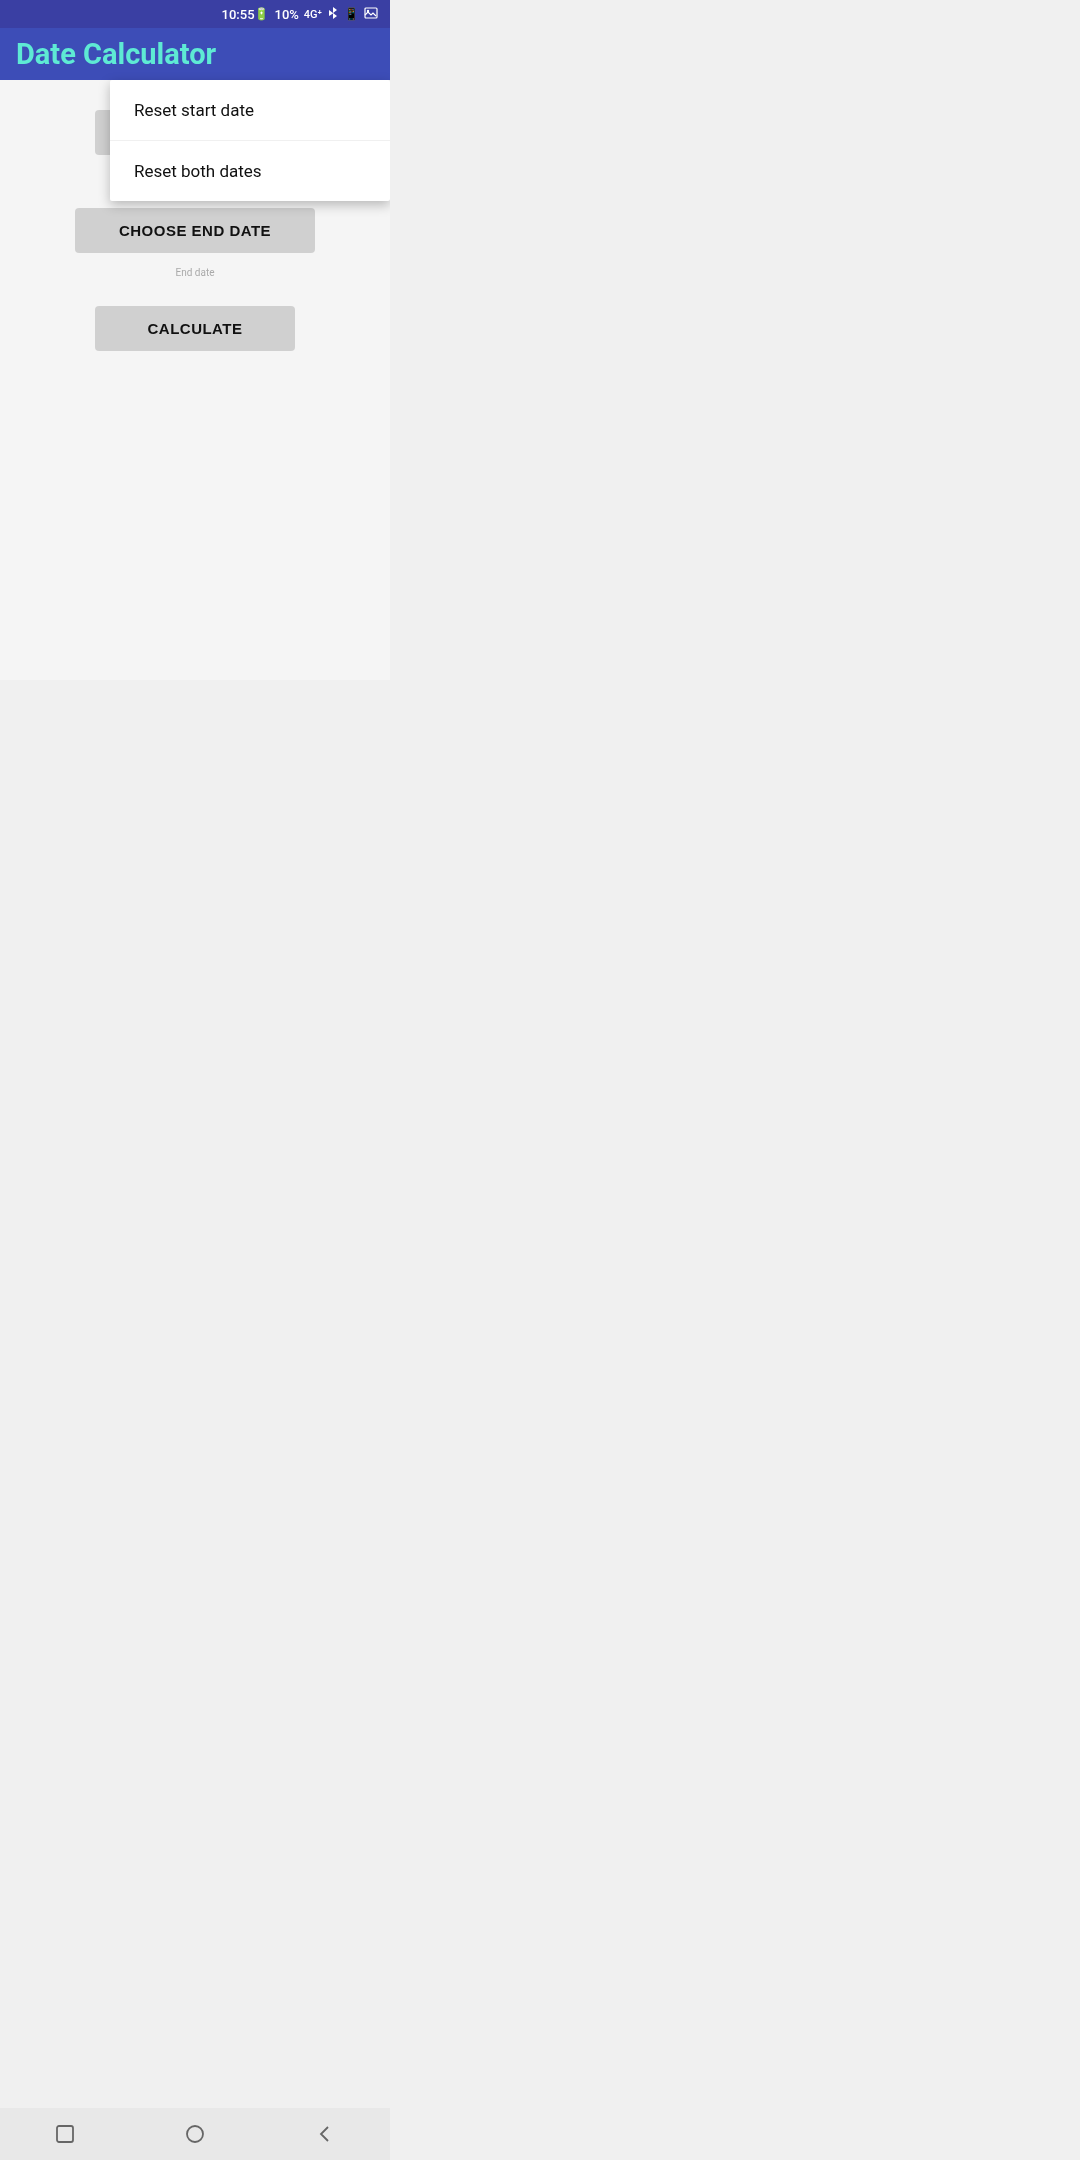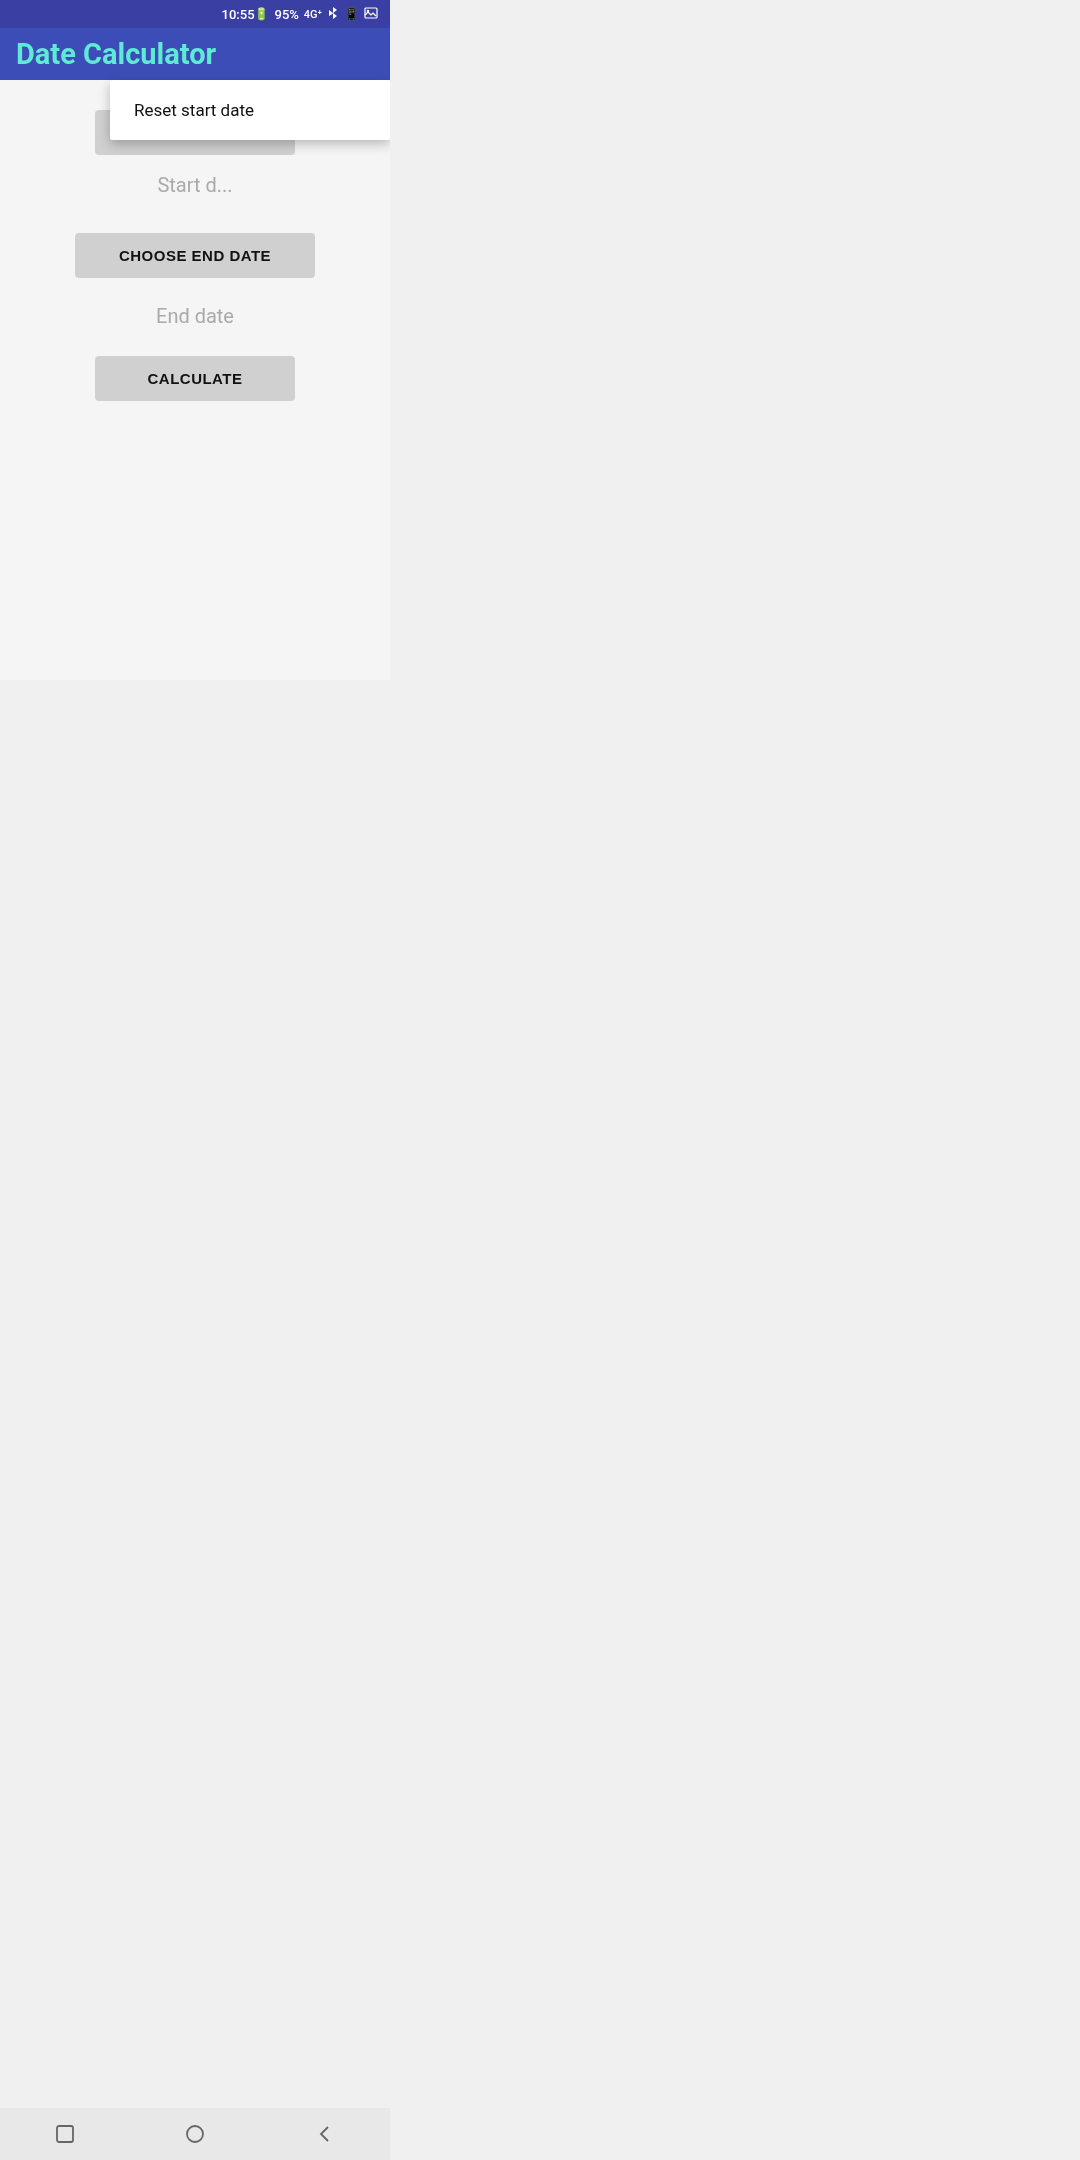--- a/index.html
+++ b/index.html
@@ -80,22 +80,22 @@
       font-weight: bold;
       letter-spacing: 0.5px;
       color: #111;
       cursor: pointer;
       min-width: 200px;
       text-align: center;
     }
 
     .date-label {
       color: #aaa;
-      font-size: 20px;
-      margin: 18px 0 20px 0;
+      font-size: 10px;
+      margin: 6px 0 20px 0;
     }
 
     
     .dropdown-overlay {
       position: absolute;
       top: 0;
       left: 0;
       width: 100%;
       height: 100%;
       z-index: 10;
@@ -181,21 +181,21 @@
   </style>
 </head>
 <body>
 
 <div class="status-bar">
   <div class="status-left">
     <span>10:55</span>
   </div>
   <div class="status-right">
     <span style="font-size:12px;">🔋</span>
-    <span>95%</span>
+    <span>10%</span>
     <span style="font-size:11px;">4G⁺</span>
     <span>
       <svg width="12" height="14" viewBox="0 0 12 14" fill="white">
         <path d="M6 1l4 3-4 3 4 3-4 3V7.5L2 10V4l4 3V1z"></path>
       </svg>
     </span>
     <span style="font-size:12px;">📱</span>
     <span>
       <svg width="14" height="12" viewBox="0 0 14 12" fill="white">
         <rect x="1" y="1" width="12" height="10" rx="1" stroke="white" stroke-width="1.2" fill="none"></rect>
@@ -228,20 +228,23 @@
     <span>CALCULATE</span>
   </button>
 
 </div>
 
 <div class="dropdown-overlay">
   <div class="dropdown-menu">
     <div class="dropdown-item">
       <span>Reset start date</span>
     </div>
+    <div class="dropdown-item">
+      <span>Reset both dates</span>
+    </div>
   </div>
 </div>
 
 <div class="nav-bar">
   <div class="nav-icon">
     <svg viewBox="0 0 24 24">
       <rect x="4" y="4" width="16" height="16" rx="2"></rect>
     </svg>
   </div>
   <div class="nav-icon">

